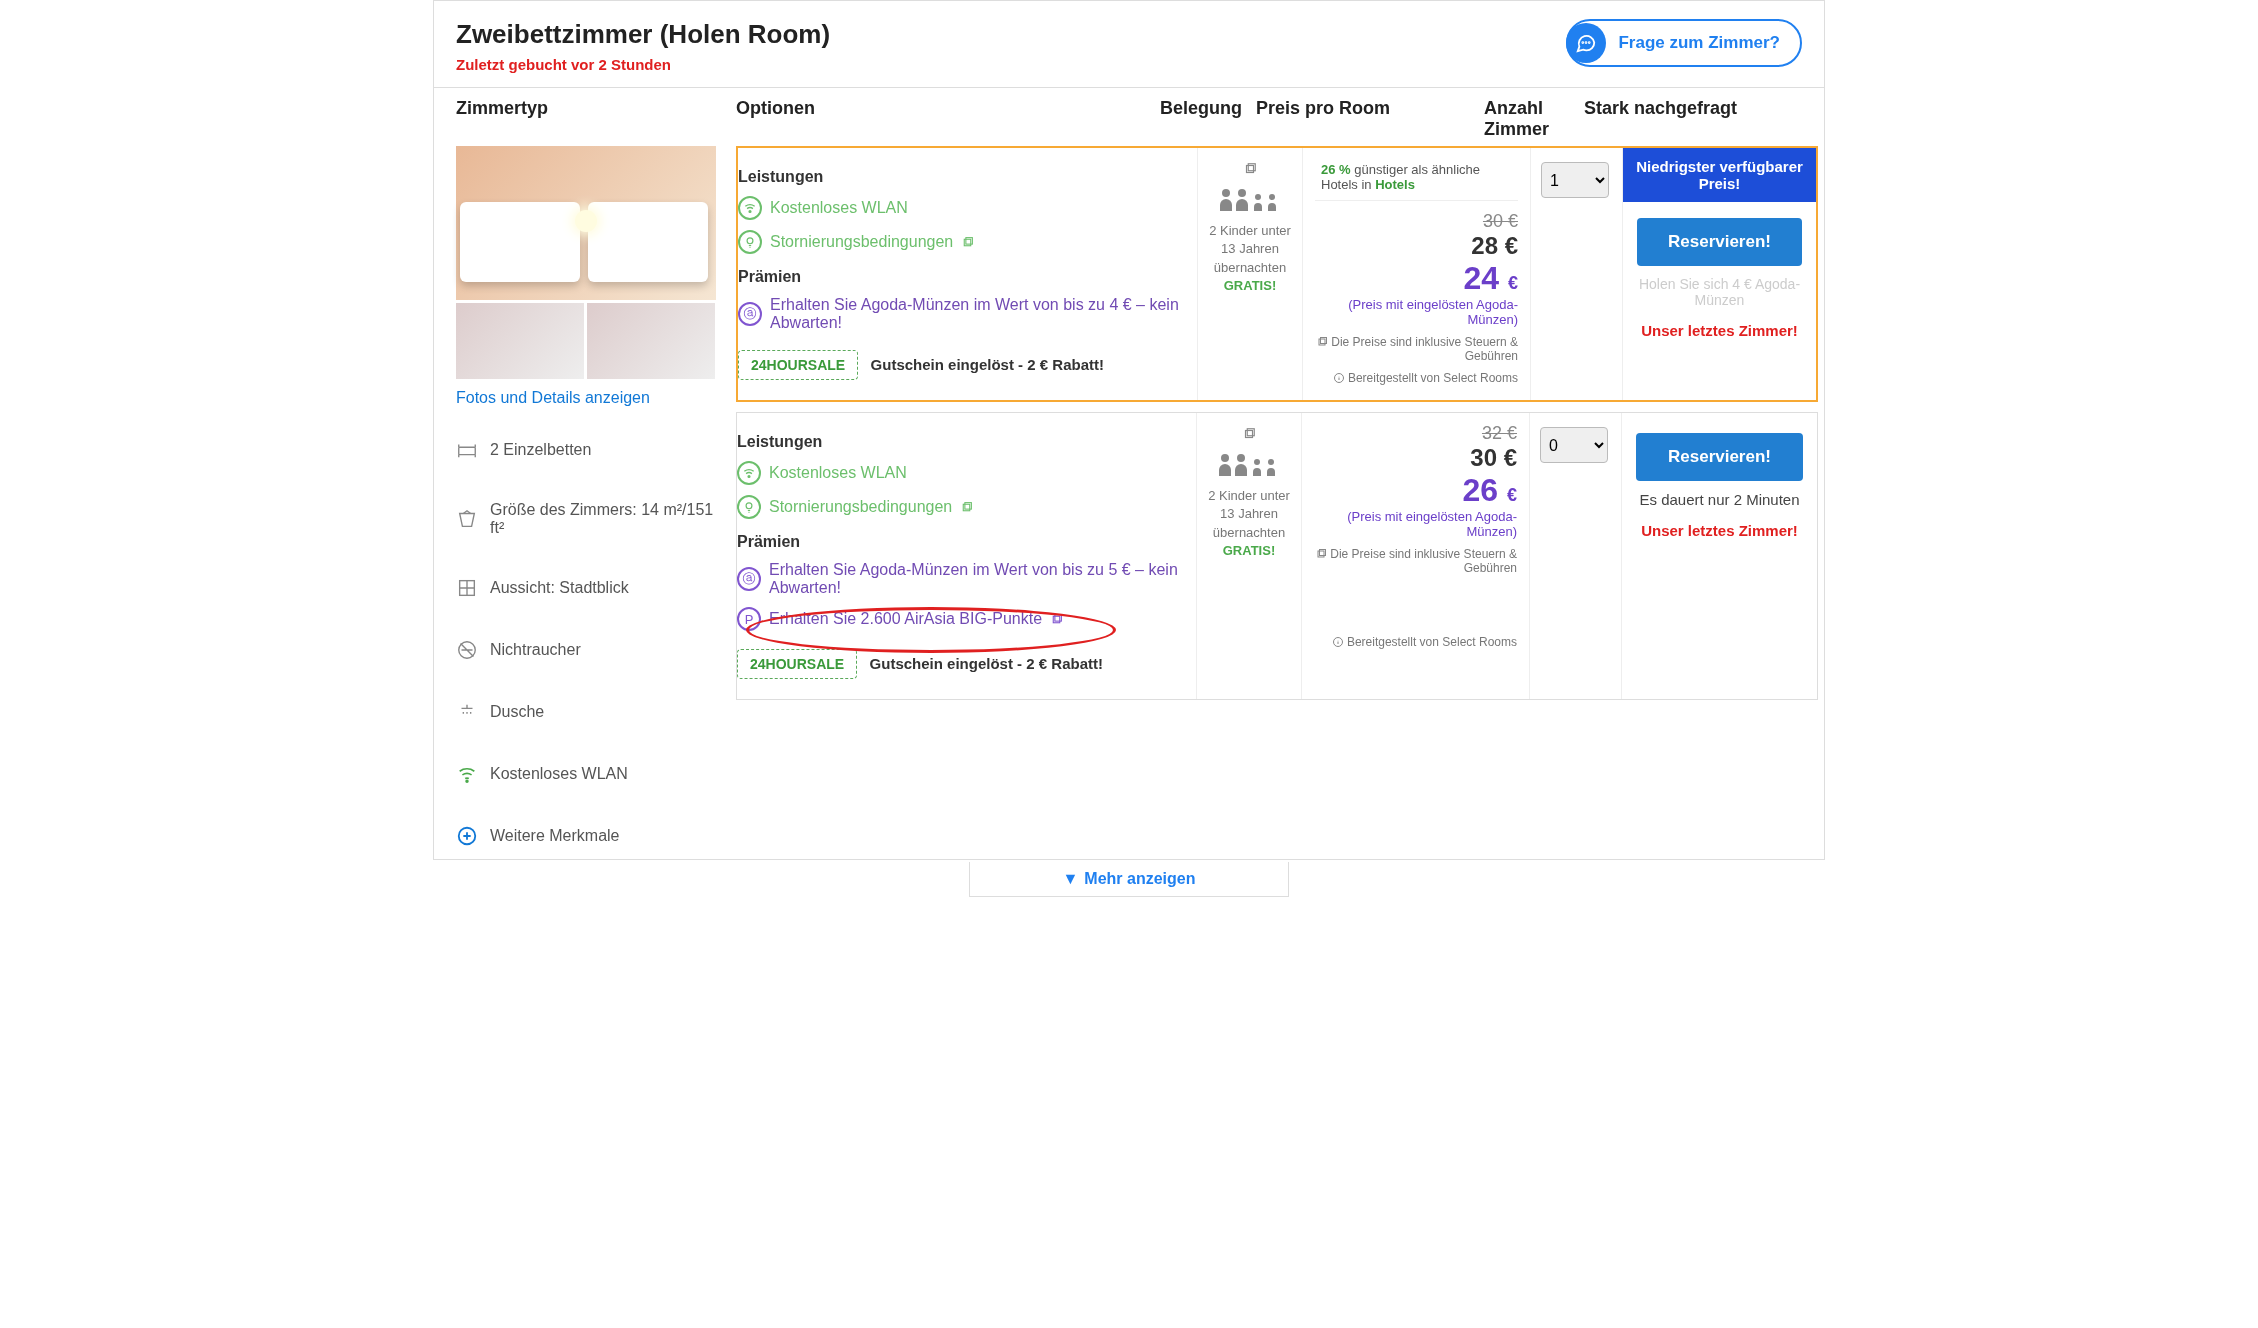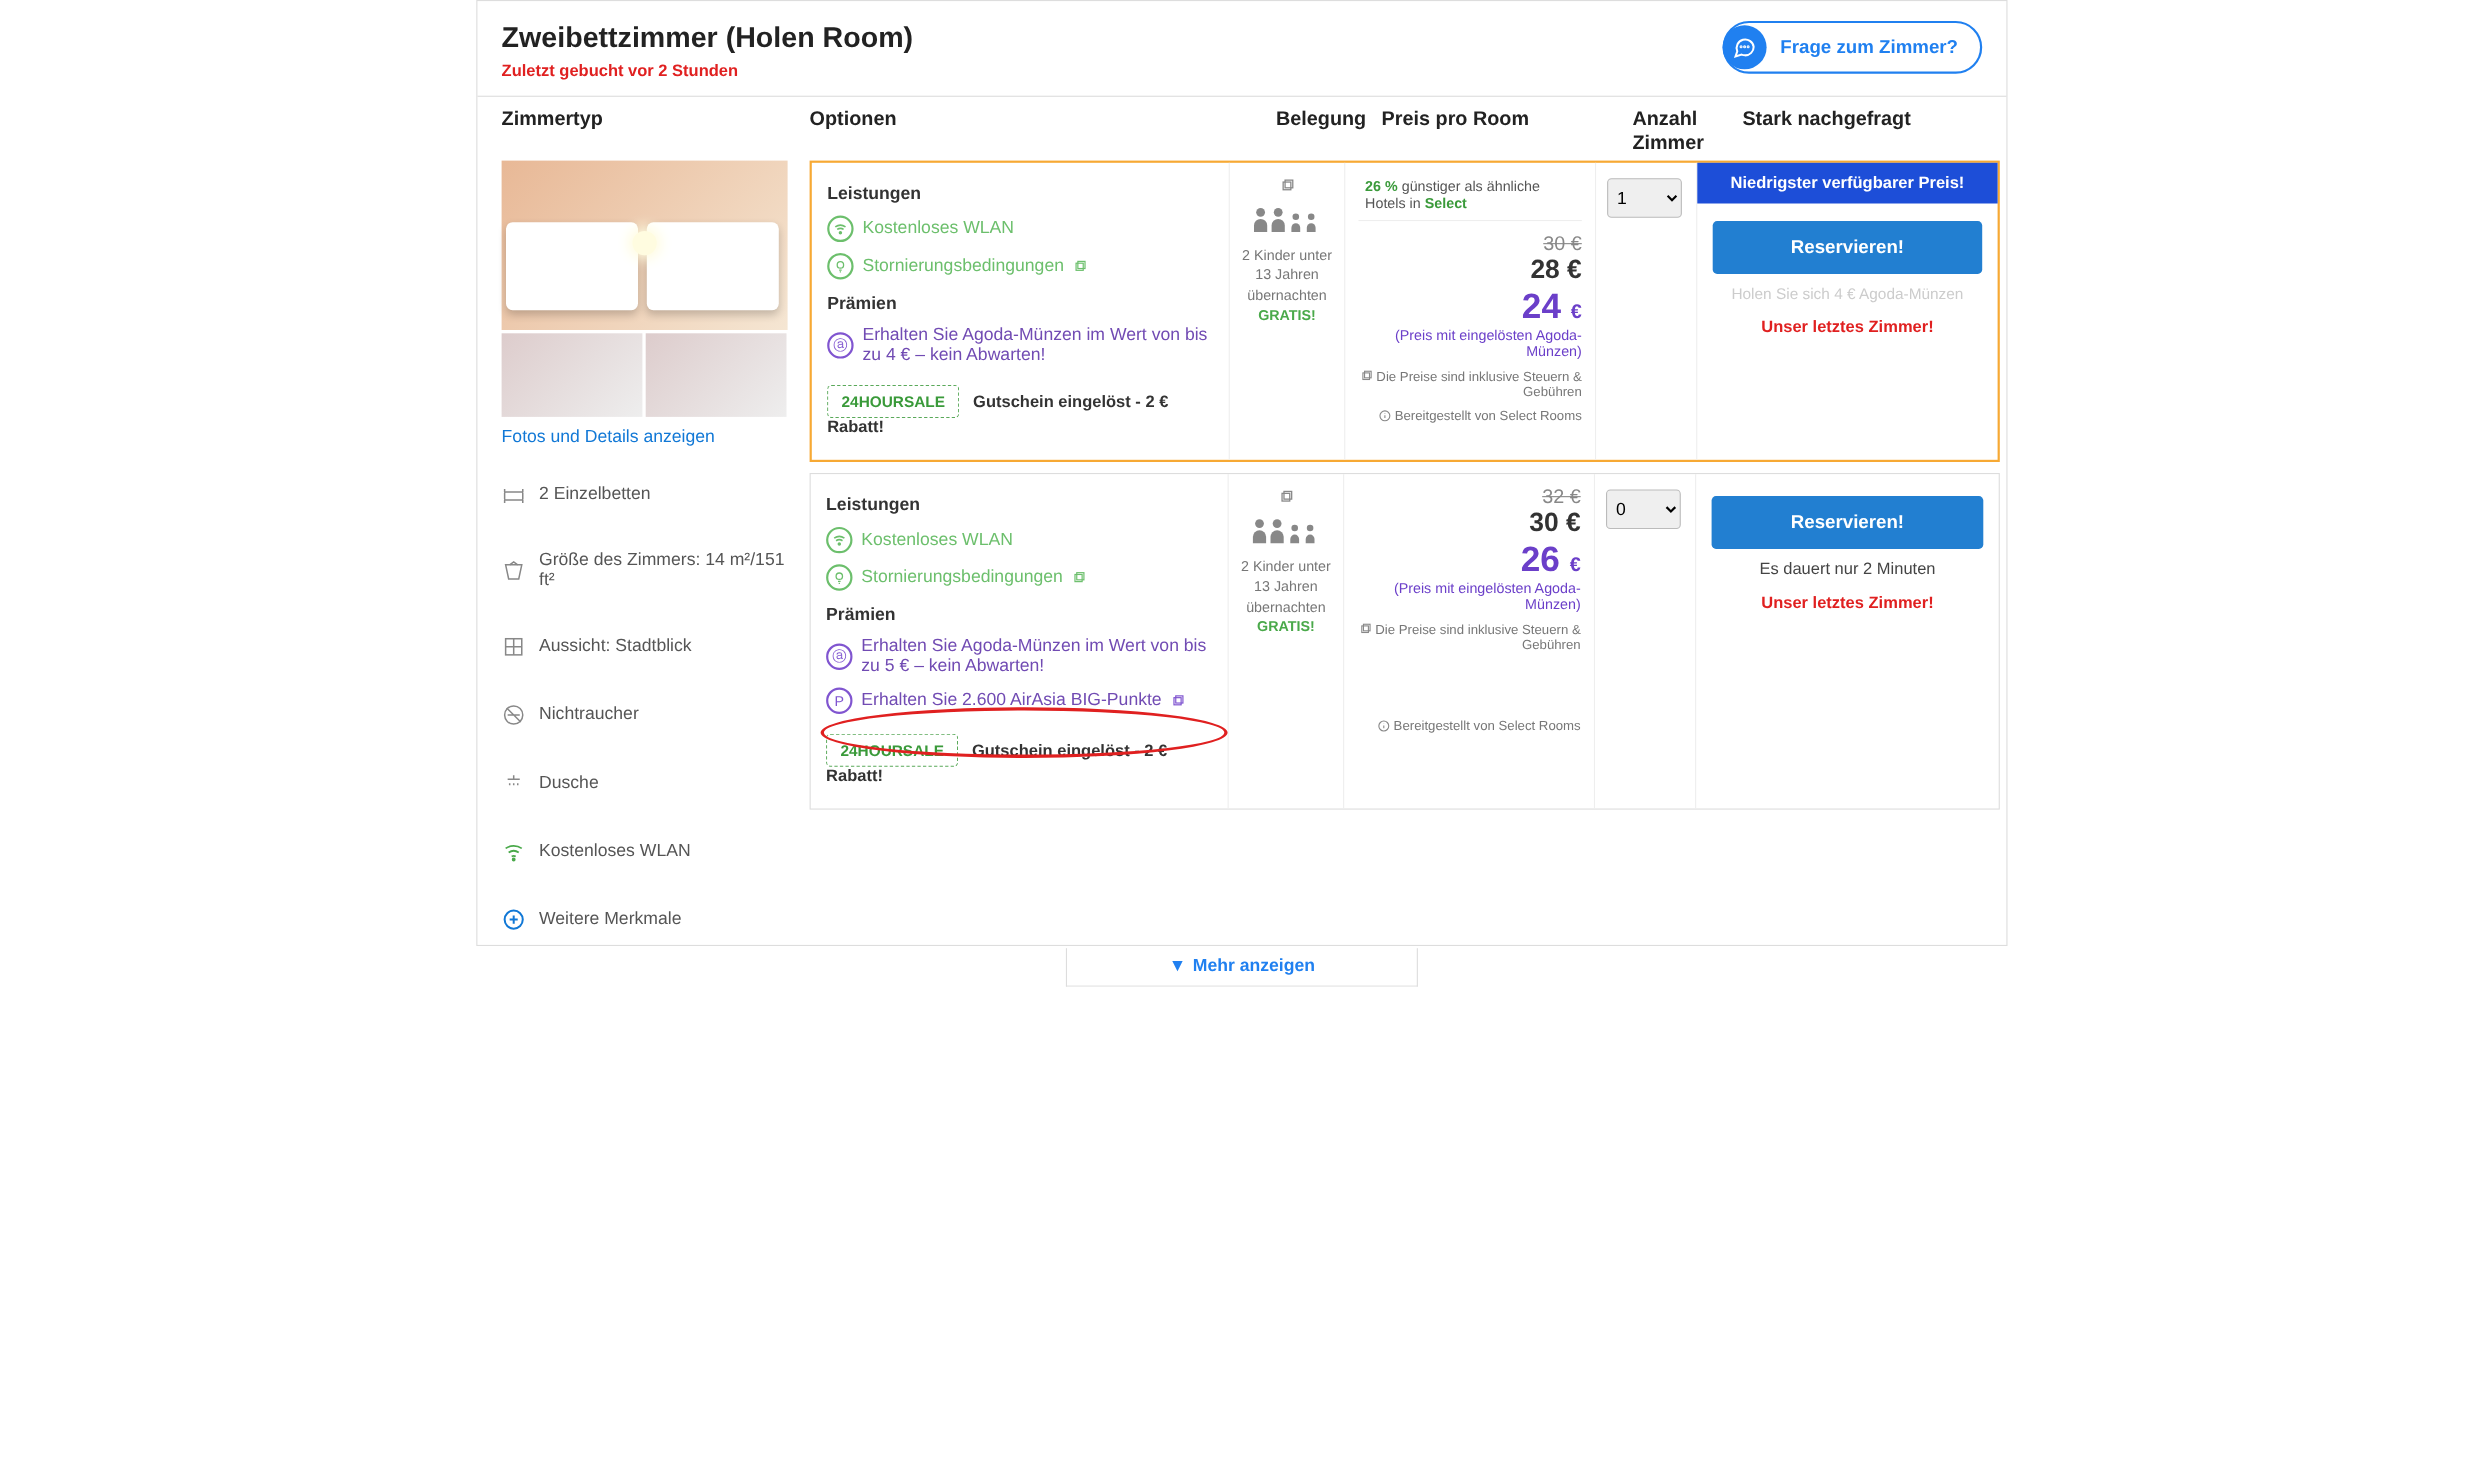--- a/index.html
+++ b/index.html
@@ -30,21 +30,21 @@
   .photos-link { color: #1178d6; font-size: 16px; margin: 10px 0 12px; display:block; cursor:pointer;}
   .amenity-list { list-style: none; }
   .amenity-list li { padding: 8px 0; font-size: 16px; color: #555; display: flex; align-items: center; gap: 12px; margin-top: 24px; }
   .amenity-list li svg { flex-shrink:0; }
   .green-text { color: #4aa94a; }
   .blue-text { color: #1178d6; }
 
   .offers { flex: 1; }
   .offer-card { display: flex; border: 1px solid #ddd; margin-bottom: 10px; position:relative; }
   .offer-highlight { border: 2px solid #f7a934; }
-  .offer-options { width: 380px; padding: 20px 16px 20px 14px; border-right: 1px solid #eee; }
+  .offer-options { width: 460px; padding: 20px 16px 20px 0; border-right: 1px solid #eee; }
   .sec-title { font-weight: 600; font-size: 16px; margin-bottom: 10px; }
   .option-line { display: flex; align-items: center; gap: 8px; margin-bottom: 10px; }
   .opt-icon { width: 24px; height: 24px; border: 2px solid #6cbf6c; border-radius: 50%; display:flex; align-items:center; justify-content:center; color:#6cbf6c; flex-shrink:0; font-size:13px;}
   .opt-icon.purple { border-color: #8055d0; color:#8055d0; }
   .opt-text { color: #6cbf6c; font-size: 16px; }
   .opt-text.purple { color: #714bb3; }
   .coupon-badge { border: 1.5px dashed #5aa95a; border-radius: 4px; padding: 6px 12px; color: #3a9a3a; font-weight: 700; font-size: 14px; display:inline-block; margin-right:8px; position:relative; }
   .coupon-text { color: #333; font-weight:600; font-size:15px;}
   .coupon-row{ margin-top:18px; }
 
@@ -234,21 +234,21 @@
                 <circle cx="54" cy="10" r="3"></circle>
                 <path d="M50 24v-4a4 4 0 0 1 8 0v4z"></path>
               </svg>
           </div>
           <div>2 Kinder unter 13 Jahren übernachten</div>
           <div class="gratis">GRATIS!</div>
         </div>
 
         <div class="offer-price">
           <div class="price-ribbon">
-            <b>26 %</b><span> günstiger als ähnliche Hotels in </span><b>Select</b>
+            <b>26 %</b><span> günstiger als ähnliche Hotels in </span><b>Hotels</b>
           </div>
           <div class="strike">30 €</div>
           <div class="main-price">28 €</div>
           <div class="big-price"><span>24 </span><span class="cur">€</span></div>
           <div class="coin-note">(Preis mit eingelösten Agoda-Münzen)</div>
           <div class="tax-note">
             <svg width="12" height="12" viewBox="0 0 24 24" fill="none" stroke="#888" stroke-width="2">
                 <rect x="6" y="6" width="12" height="12"></rect>
                 <rect x="9" y="3" width="12" height="12"></rect>
               </svg>

